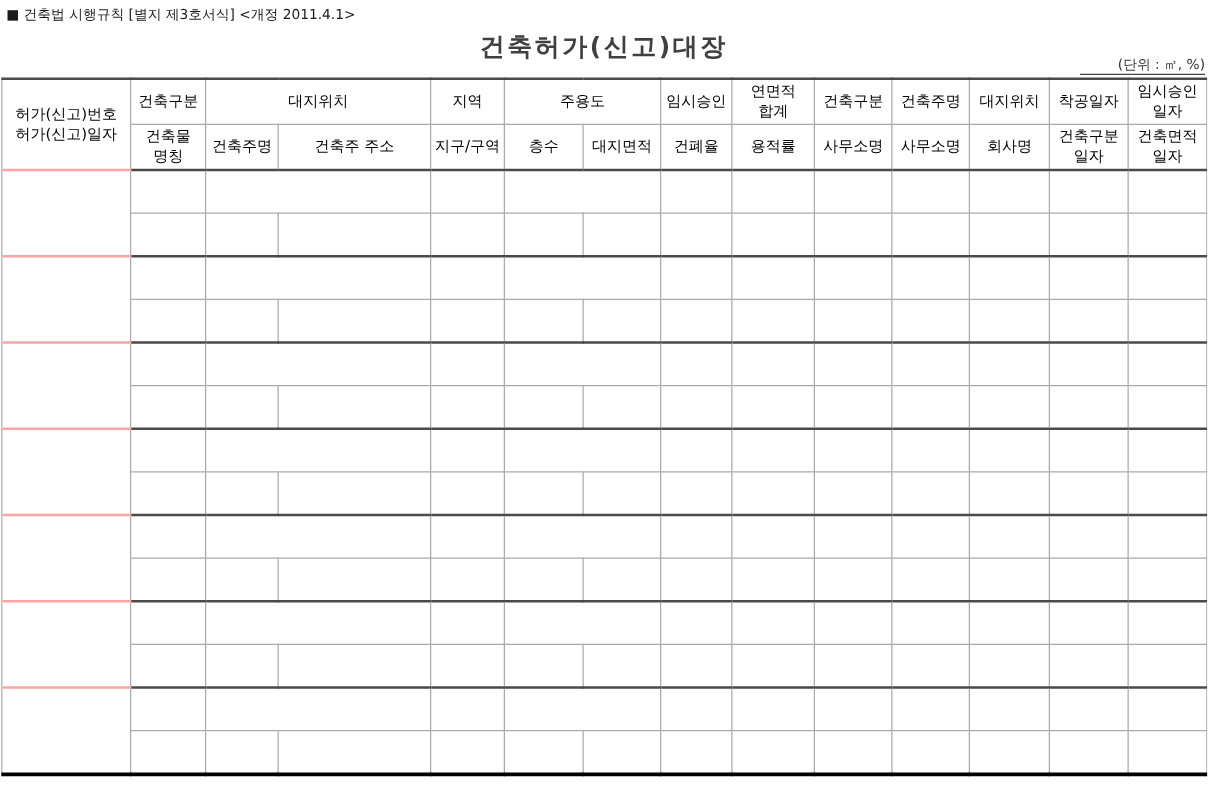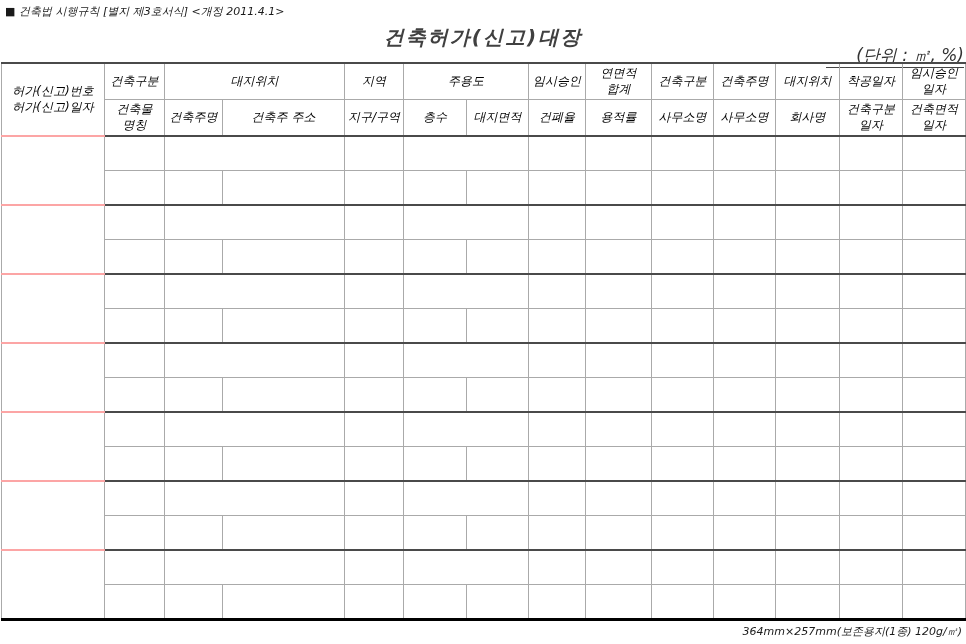--- a/index.html
+++ b/index.html
@@ -7,21 +7,20 @@
     padding: 0;
     background: #ffffff;
     font-family: "DejaVu Sans", "Liberation Sans", sans-serif;
   }
   .page {
     position: relative;
     width: 966px;
     height: 644px;
     background: #ffffff;
     overflow: hidden;
-    font-style: italic;
   }
   .top-note {
     position: absolute;
     left: 5px;
     top: 4px;
     font-size: 11px;
     color: #1a1a1a;
     white-space: nowrap;
   }
   .doc-title {
@@ -32,21 +31,21 @@
     text-align: center;
     font-size: 20px;
     font-weight: bold;
     letter-spacing: 2px;
     color: #404040;
   }
   .units-note {
     position: absolute;
     right: 2px;
     top: 44px;
-    font-size: 17px;
+    font-size: 11px;
     color: #333;
     padding-left: 30px;
     border-bottom: 1px solid #444;
     white-space: nowrap;
   }
   .register-table {
     position: absolute;
     left: 1px;
     top: 62px;
     border-collapse: collapse;
@@ -353,15 +352,14 @@
     <td></td>
     <td></td>
     <td></td>
     <td></td>
     <td></td>
     <td></td>
   </tr>
 </tbody>
   </table>
 
-  <div class="bottom-note">364mm×257mm(보존용지(1종)  120g/㎡)</div>
 
 </div>
 
 </body></html>

